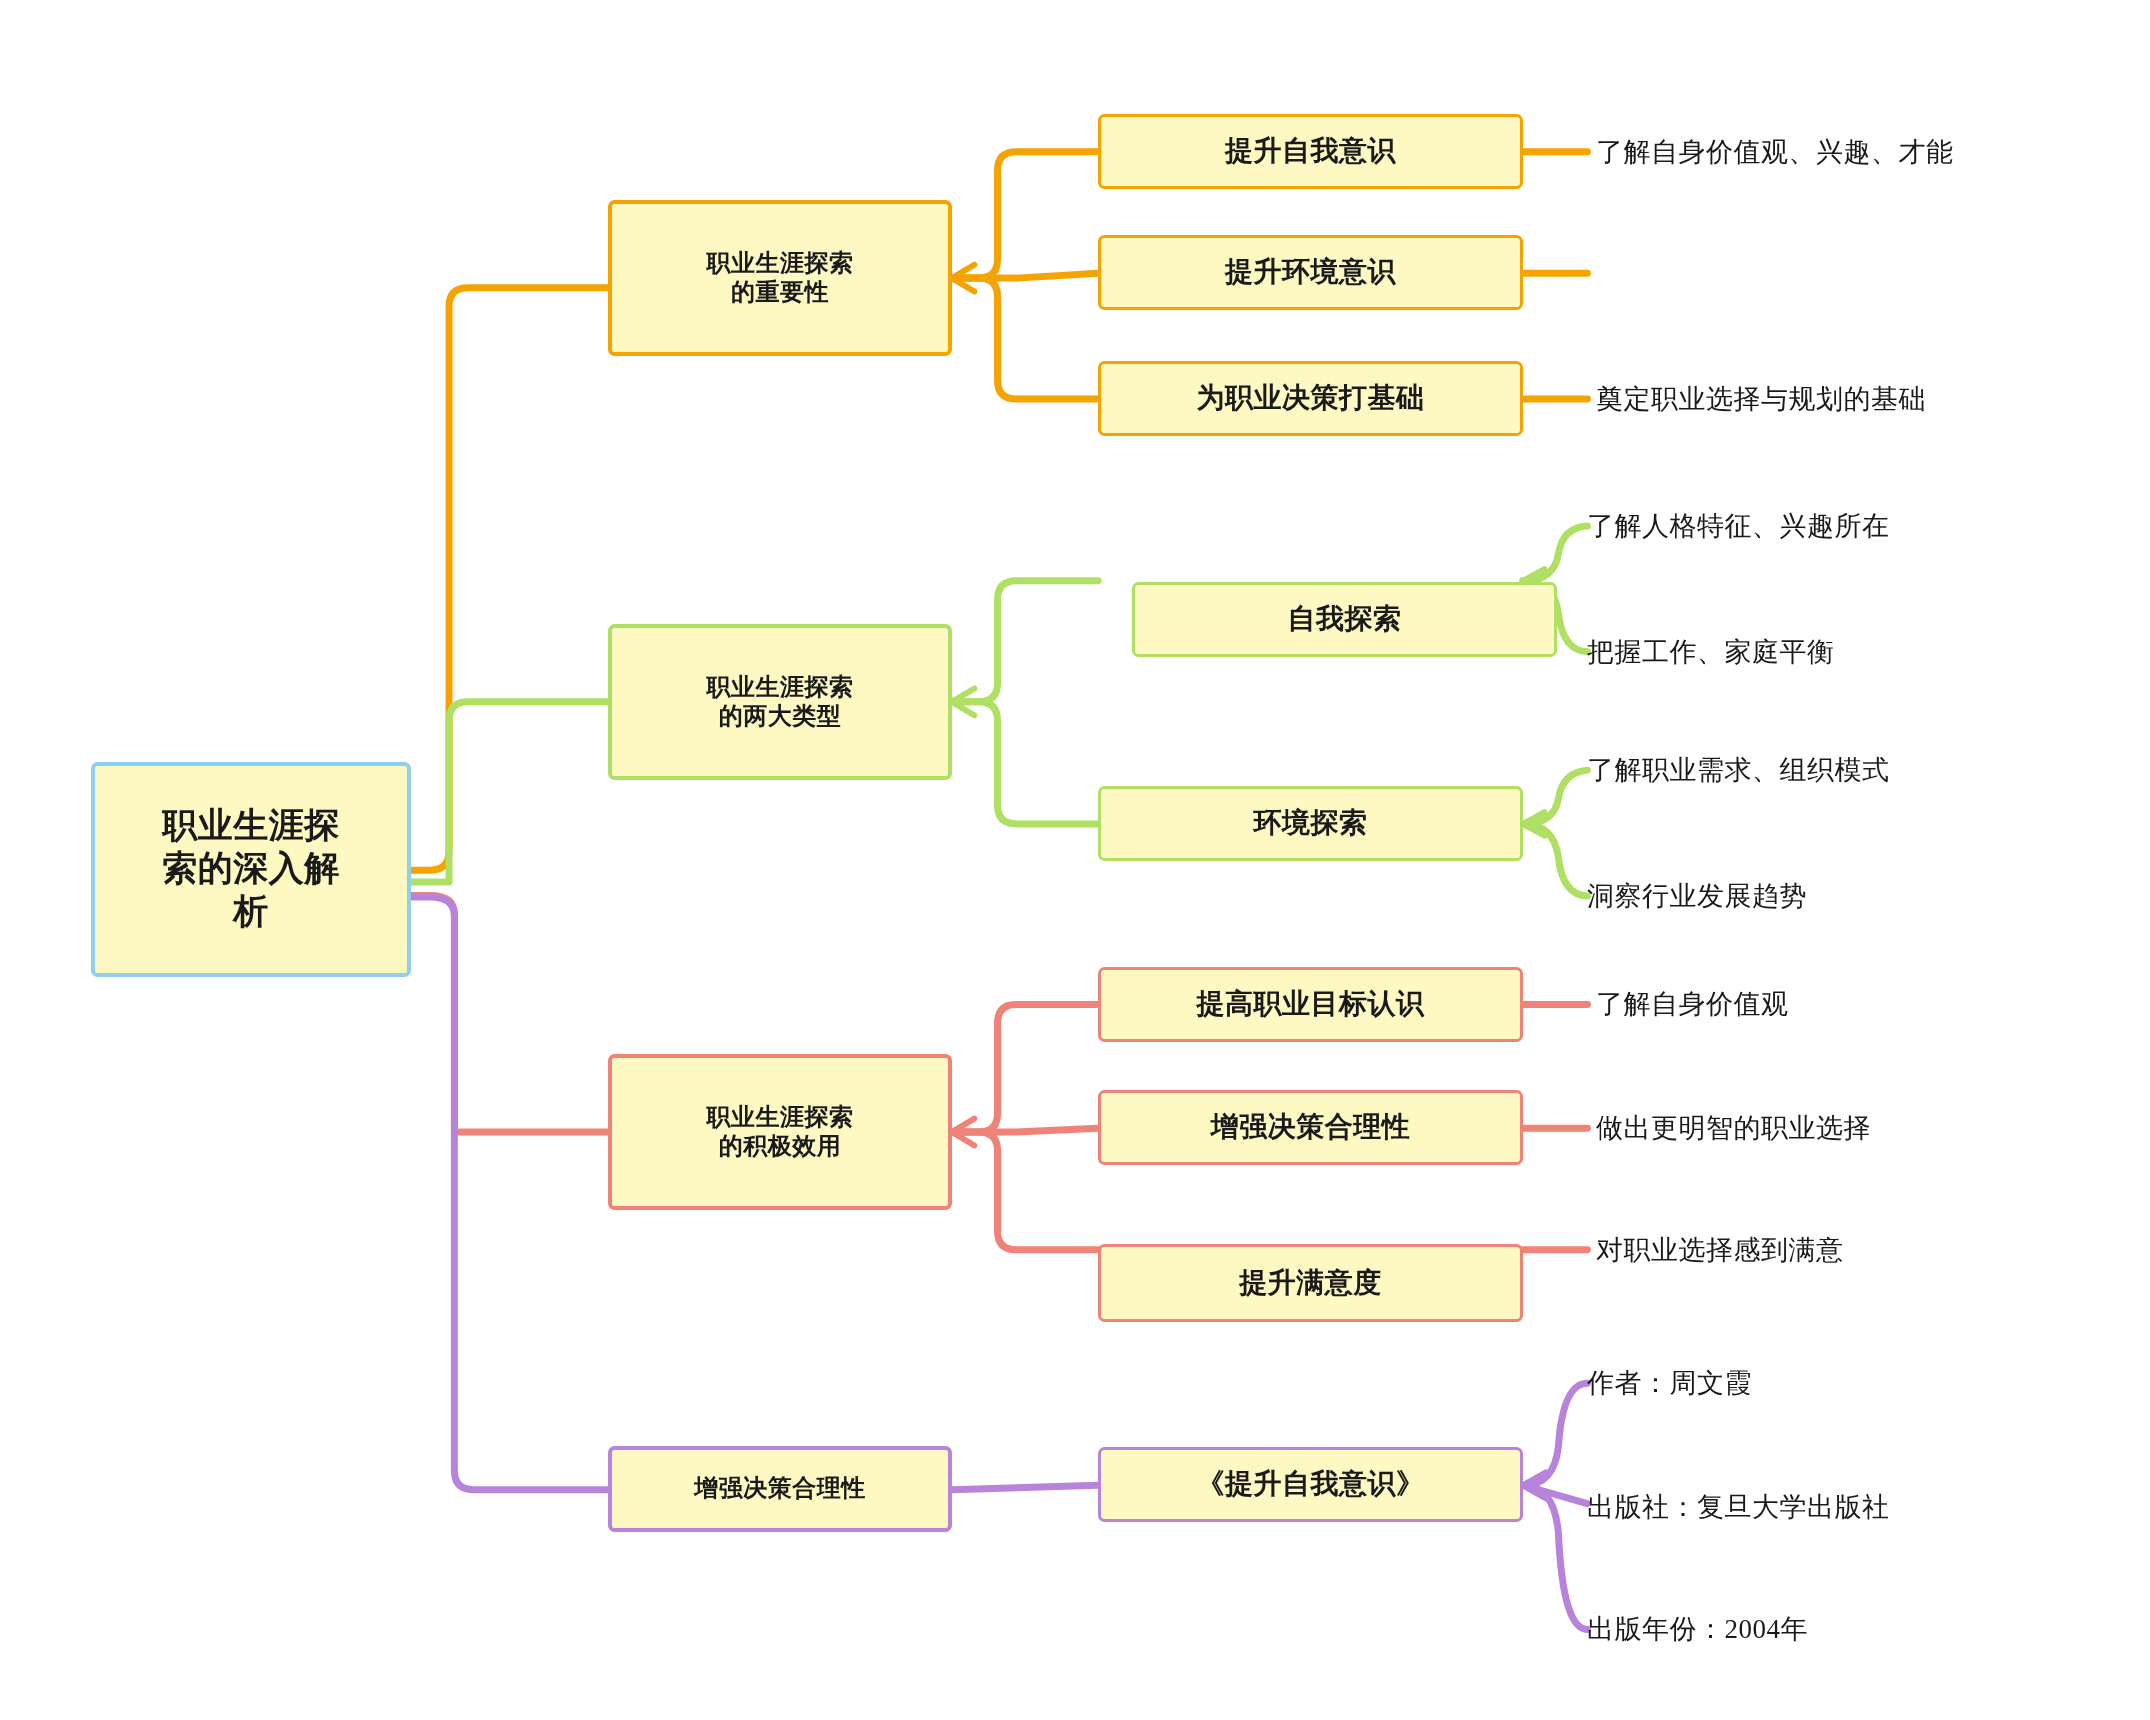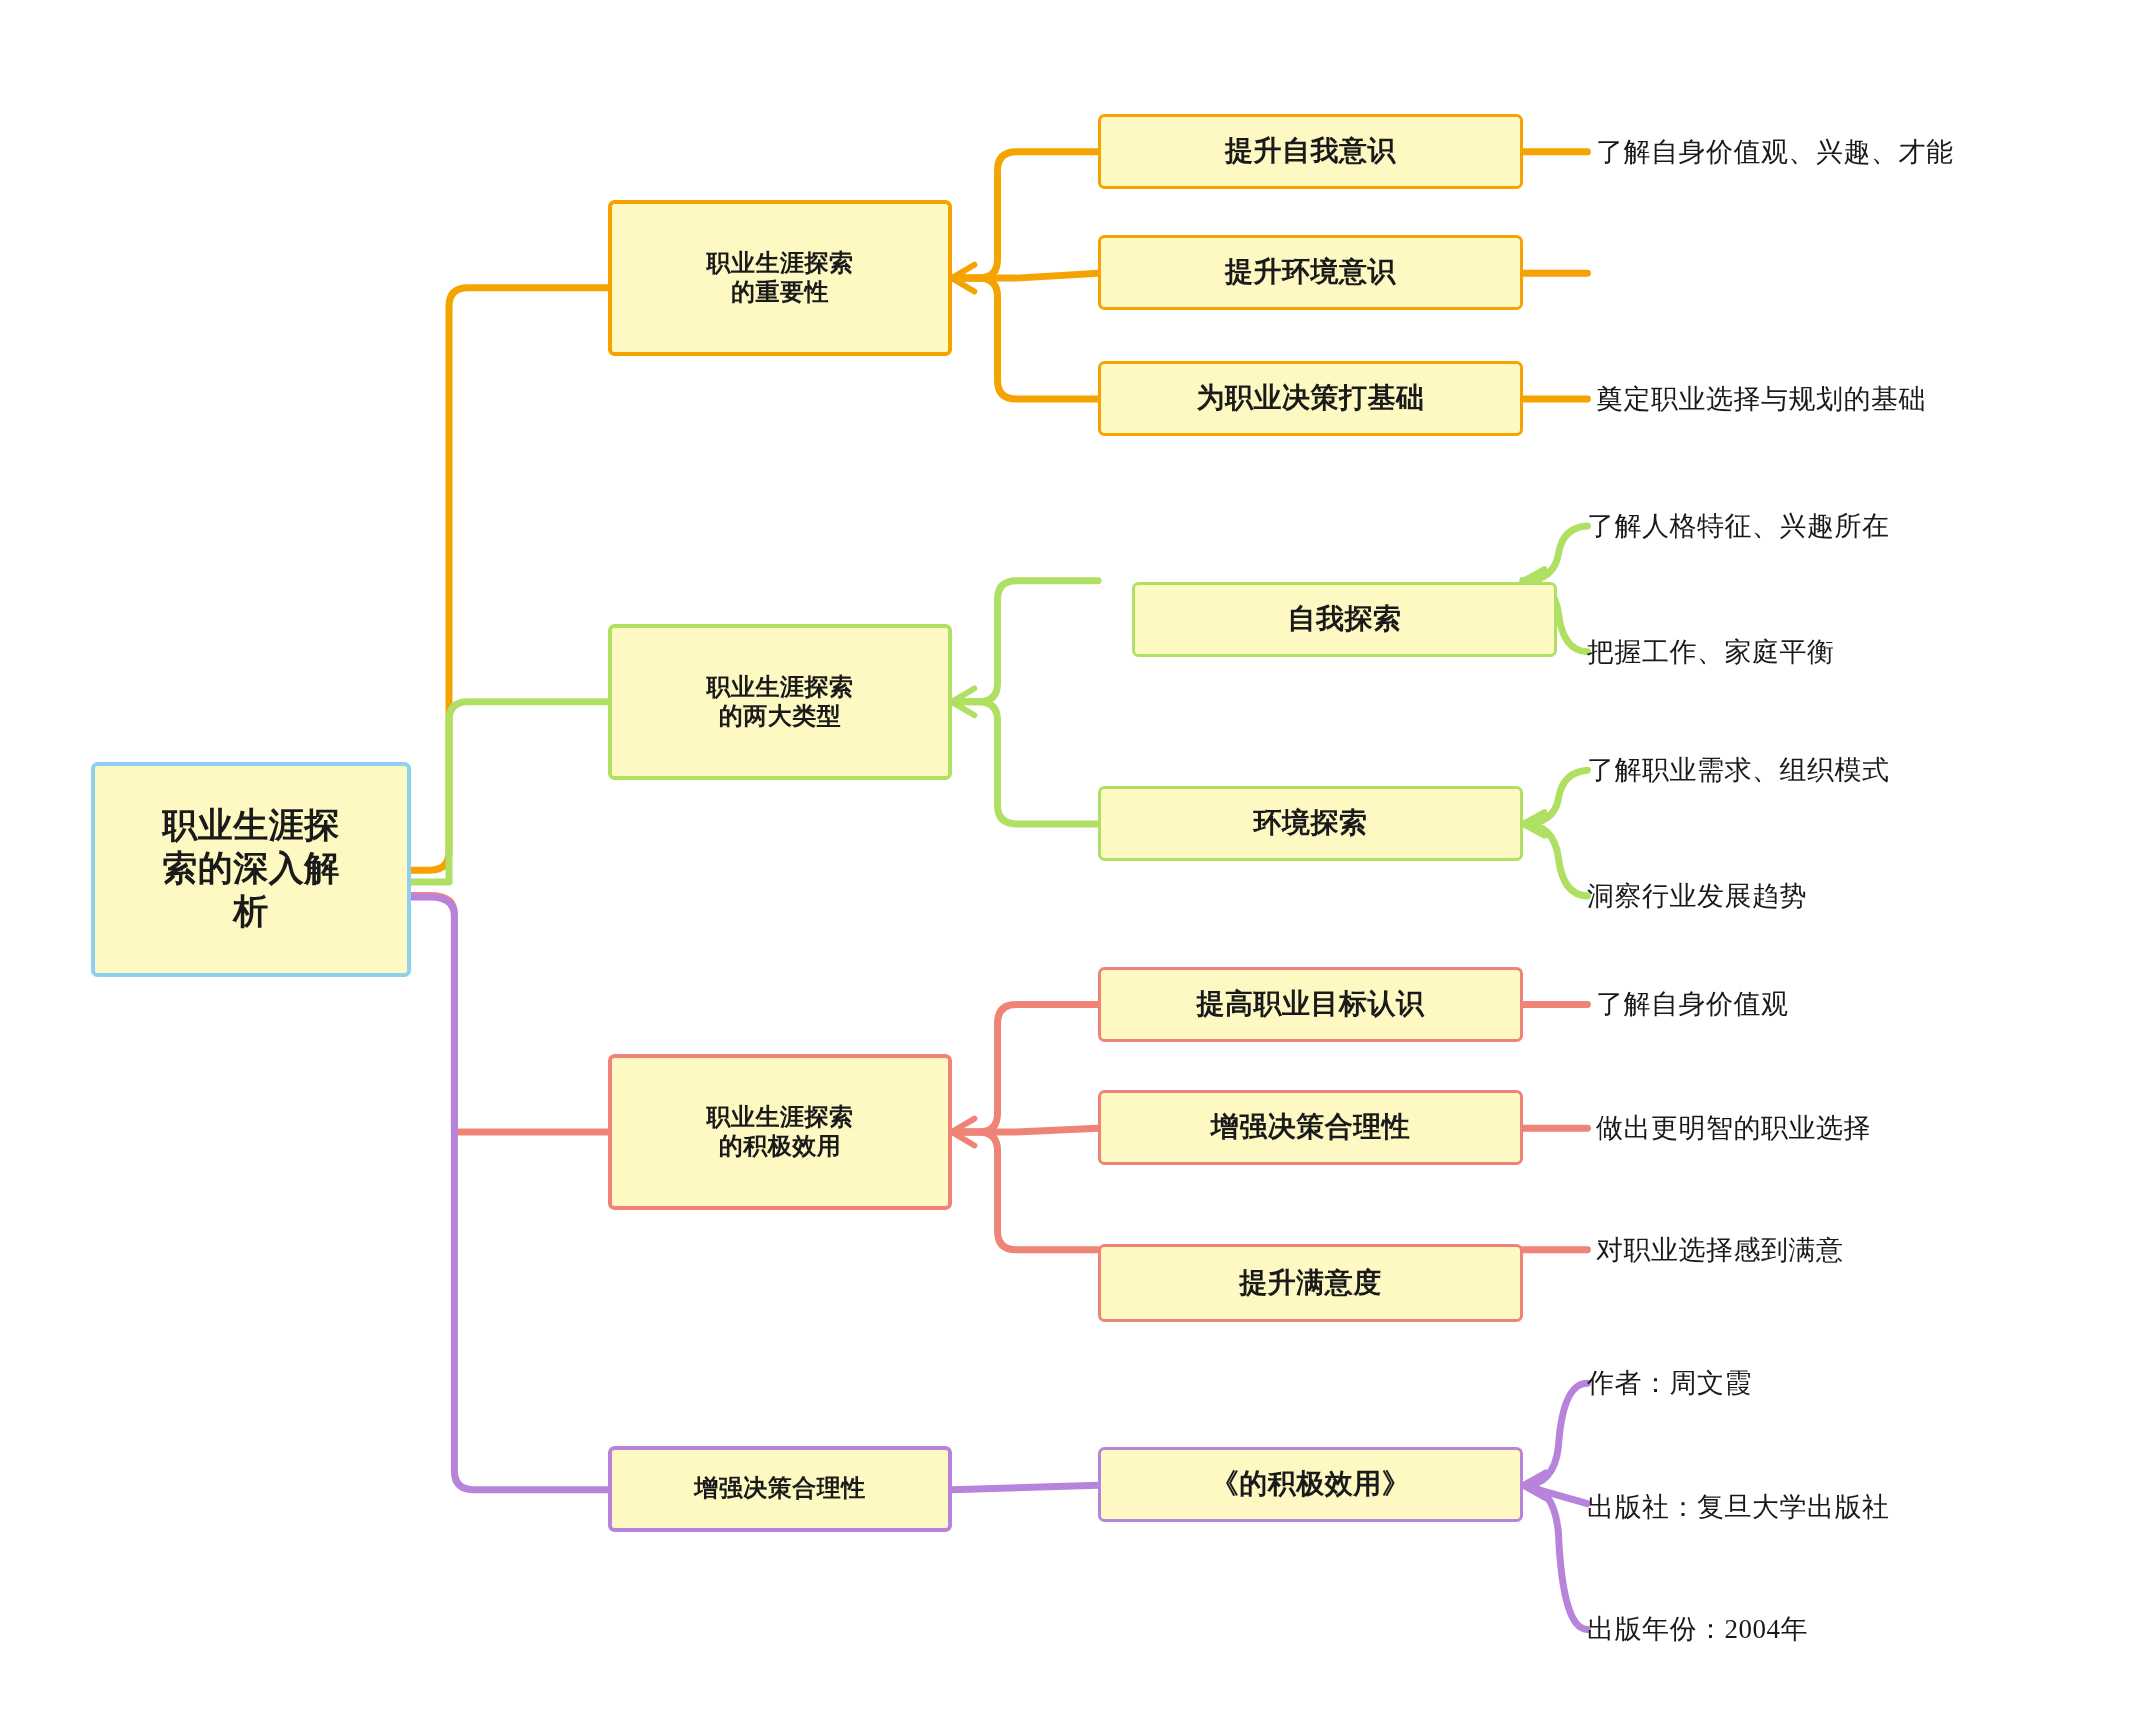--- a/index.html
+++ b/index.html
@@ -192,21 +192,21 @@
     <span>提升满意度</span>
   </div>
   <div class="leaf-text" style="left:1596px; top:1223px; height:54px;">
     <span>对职业选择感到满意</span>
   </div>
 
   <div class="node node-branch" style="left:608px; top:1446px; width:344px; height:86px; border-color:#B884DB;">
     <span>增强决策合理性</span>
   </div>
   <div class="node node-sub" style="left:1098px; top:1447px; width:425px; height:75px; border-color:#B884DB;">
-    <span>《的积极效用》</span>
+    <span>《提升自我意识》</span>
   </div>
   <div class="leaf-text" style="left:1587px; top:1356px; height:54px;">
     <span>作者：周文霞</span>
   </div>
   <div class="leaf-text" style="left:1587px; top:1480px; height:54px;">
     <span>出版社：复旦大学出版社</span>
   </div>
   <div class="leaf-text" style="left:1587px; top:1602px; height:54px;">
     <span>出版年份：2004年</span>
   </div>

